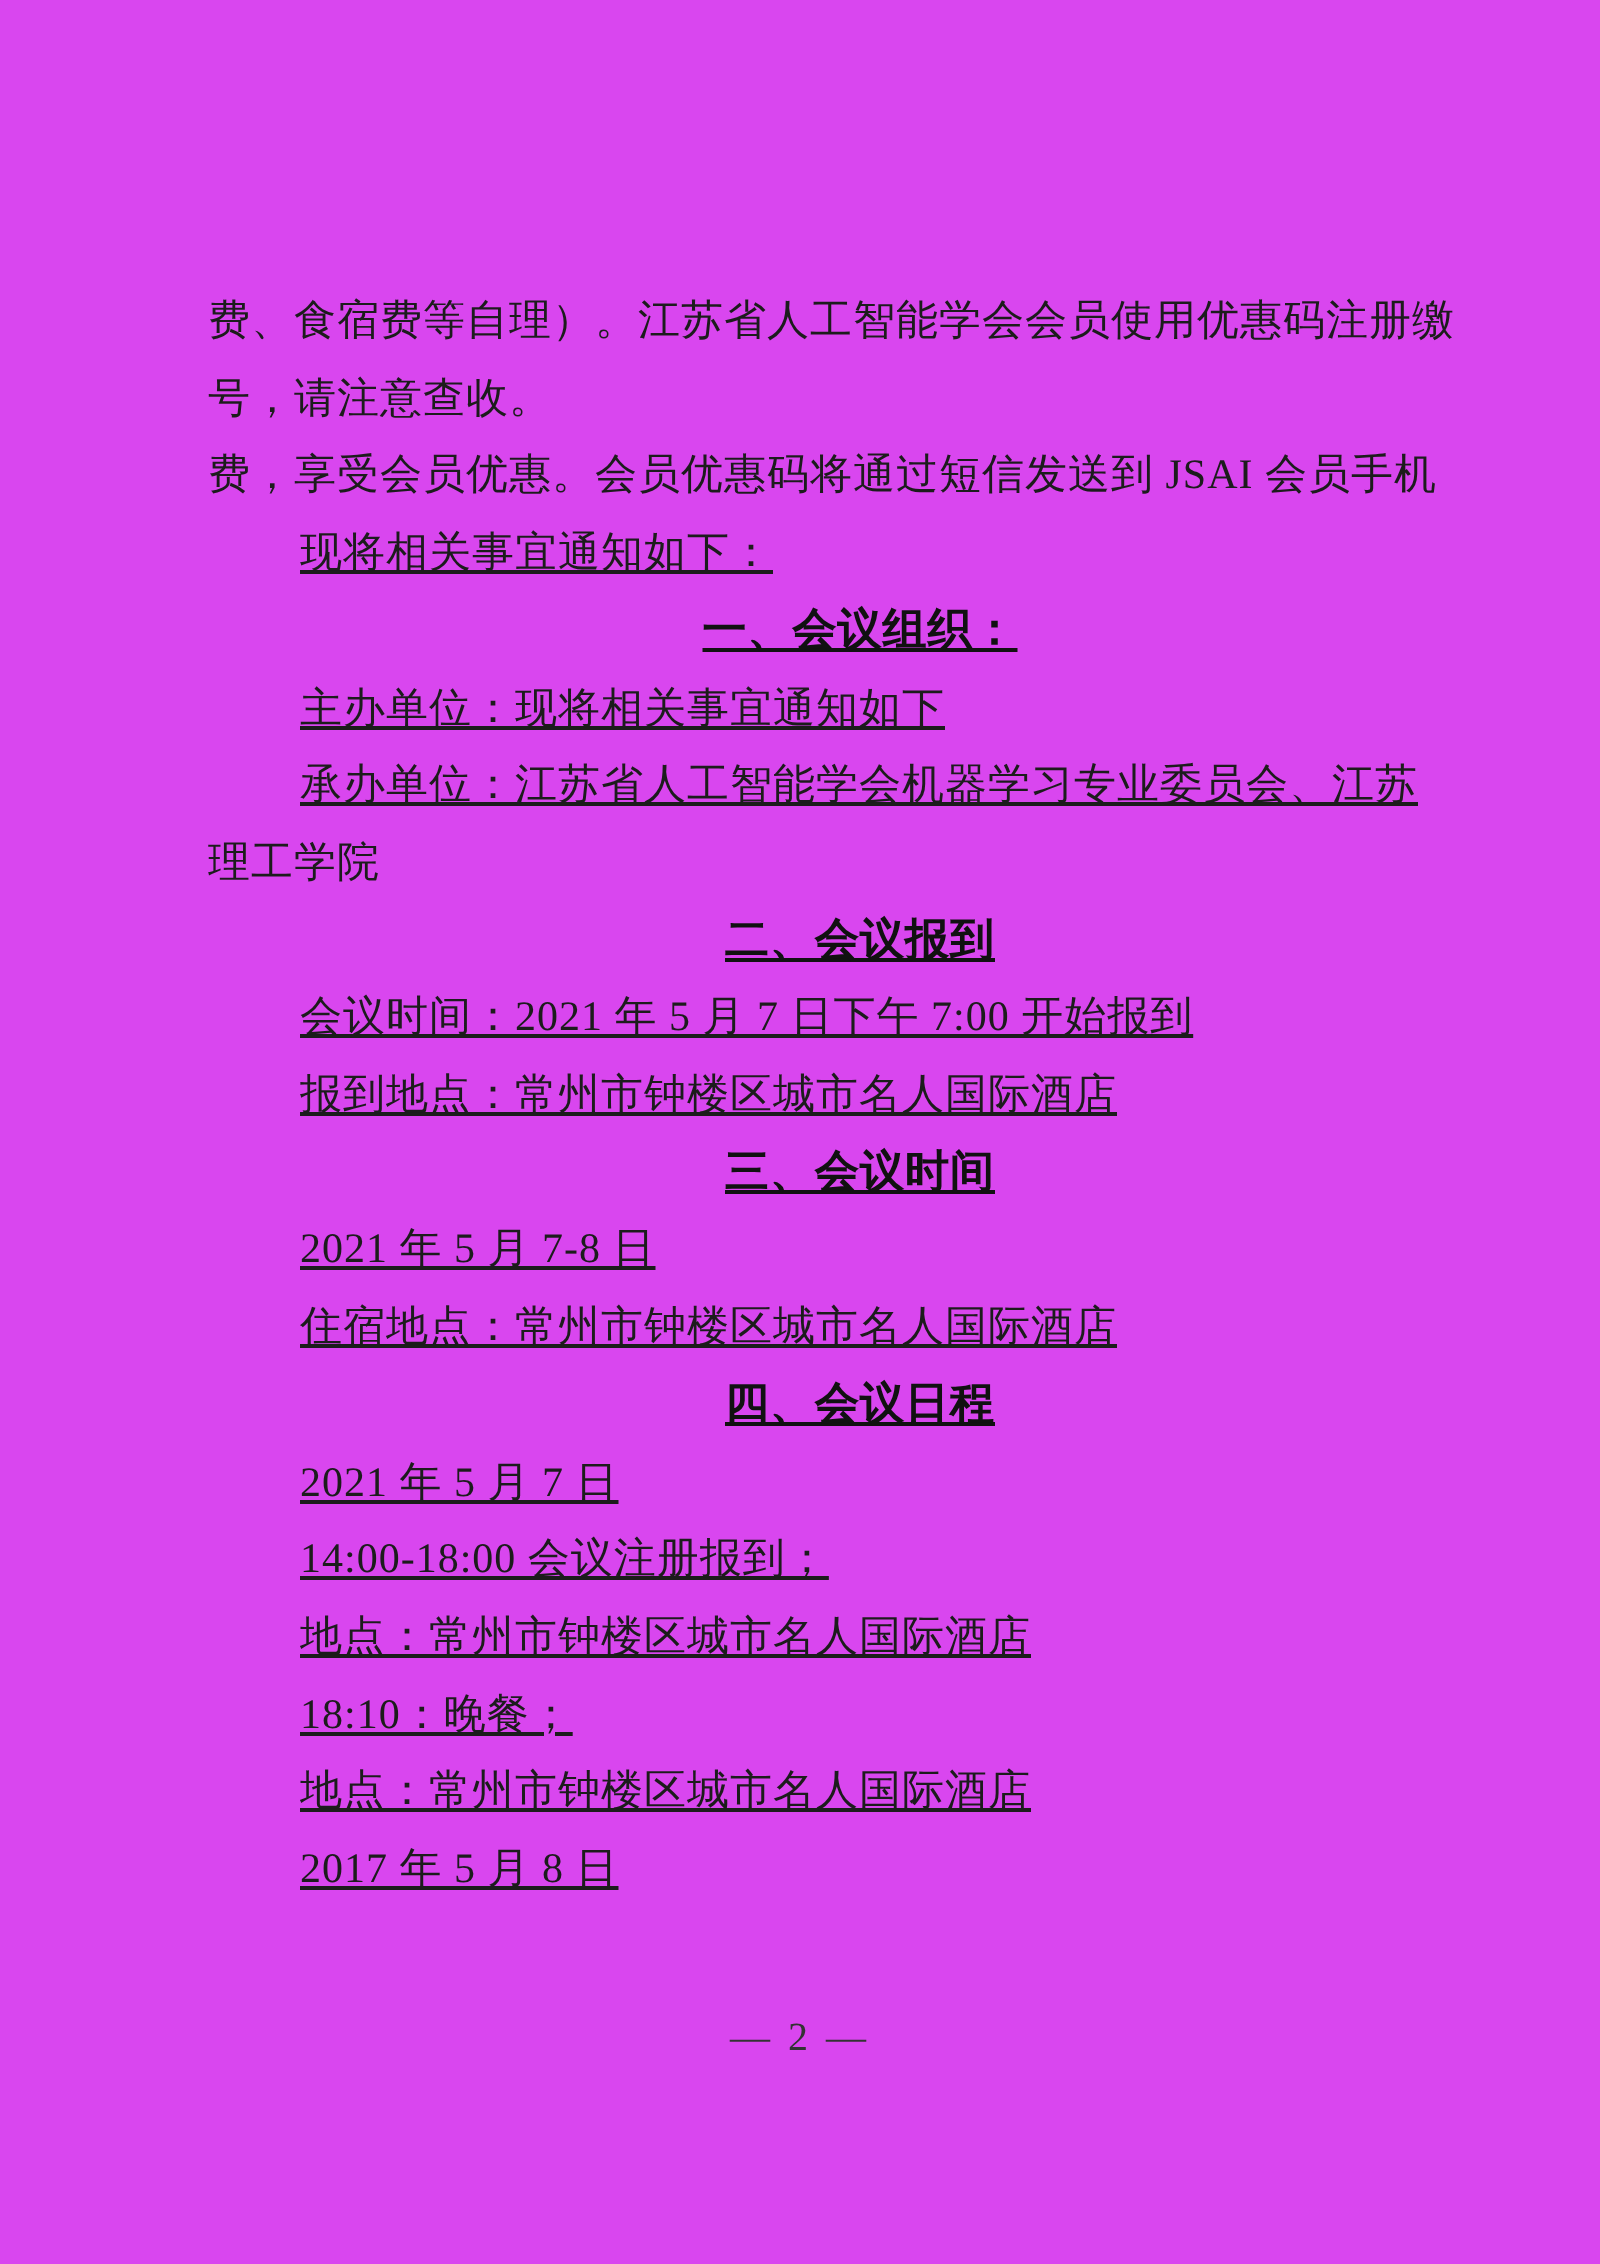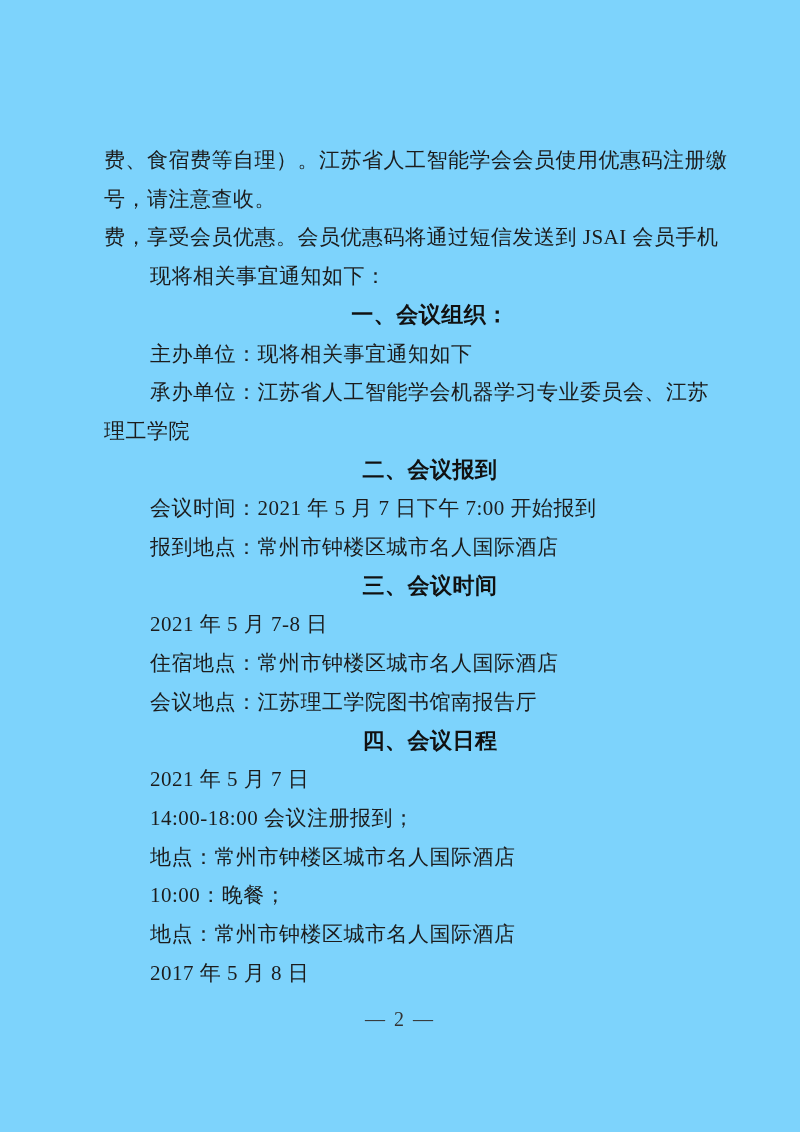--- a/index.html
+++ b/index.html
@@ -13,36 +13,37 @@
     position: relative;
     overflow: hidden;
     font-family: "Liberation Serif", "DejaVu Serif", serif;
     color: #1c1c1c;
   }
   .page {
     position: absolute;
     top: 0; left: 0;
     width: 800px;
     height: 1132px;
-    background: #7dd3fc;
+    background: #d946ef;
   }
   .content {
     padding: 141px 90px 0 104px;
   }
   .line {
     margin: 0;
     font-size: 21px;
     line-height: 38.7px;
     letter-spacing: 0.5px;
     white-space: nowrap;
     font-family: "Liberation Serif", "DejaVu Serif", serif;
     font-weight: 400;
   }
   .indent {
     padding-left: 46px;
+    text-decoration: underline;
   }
   .heading {
     font-family: "Liberation Sans", "DejaVu Sans", sans-serif;
     font-weight: 700;
     font-size: 22px;
     color: #111111;
     text-align: center;
   }
   .footer {
     position: absolute;
@@ -73,26 +74,25 @@
     <p class="line indent">承办单位：江苏省人工智能学会机器学习专业委员会、江苏</p>
     <p class="line">理工学院</p>
 
     <p class="line indent heading">二、会议报到</p>
     <p class="line indent">会议时间：2021 年 5 月 7 日下午 7:00 开始报到</p>
     <p class="line indent">报到地点：常州市钟楼区城市名人国际酒店</p>
 
     <p class="line indent heading">三、会议时间</p>
     <p class="line indent">2021 年 5 月 7-8 日</p>
     <p class="line indent">住宿地点：常州市钟楼区城市名人国际酒店</p>
-    <p class="line indent">会议地点：江苏理工学院图书馆南报告厅</p>
 
     <p class="line indent heading">四、会议日程</p>
     <p class="line indent">2021 年 5 月 7 日</p>
     <p class="line indent">14:00-18:00 会议注册报到；</p>
     <p class="line indent">地点：常州市钟楼区城市名人国际酒店</p>
-    <p class="line indent">10:00：晚餐；</p>
+    <p class="line indent">18:10：晚餐；</p>
     <p class="line indent">地点：常州市钟楼区城市名人国际酒店</p>
     <p class="line indent">2017 年 5 月 8 日</p>
 
   </div>
 
   <div class="footer">— 2 —</div>
 </div>
 
 </body></html>

